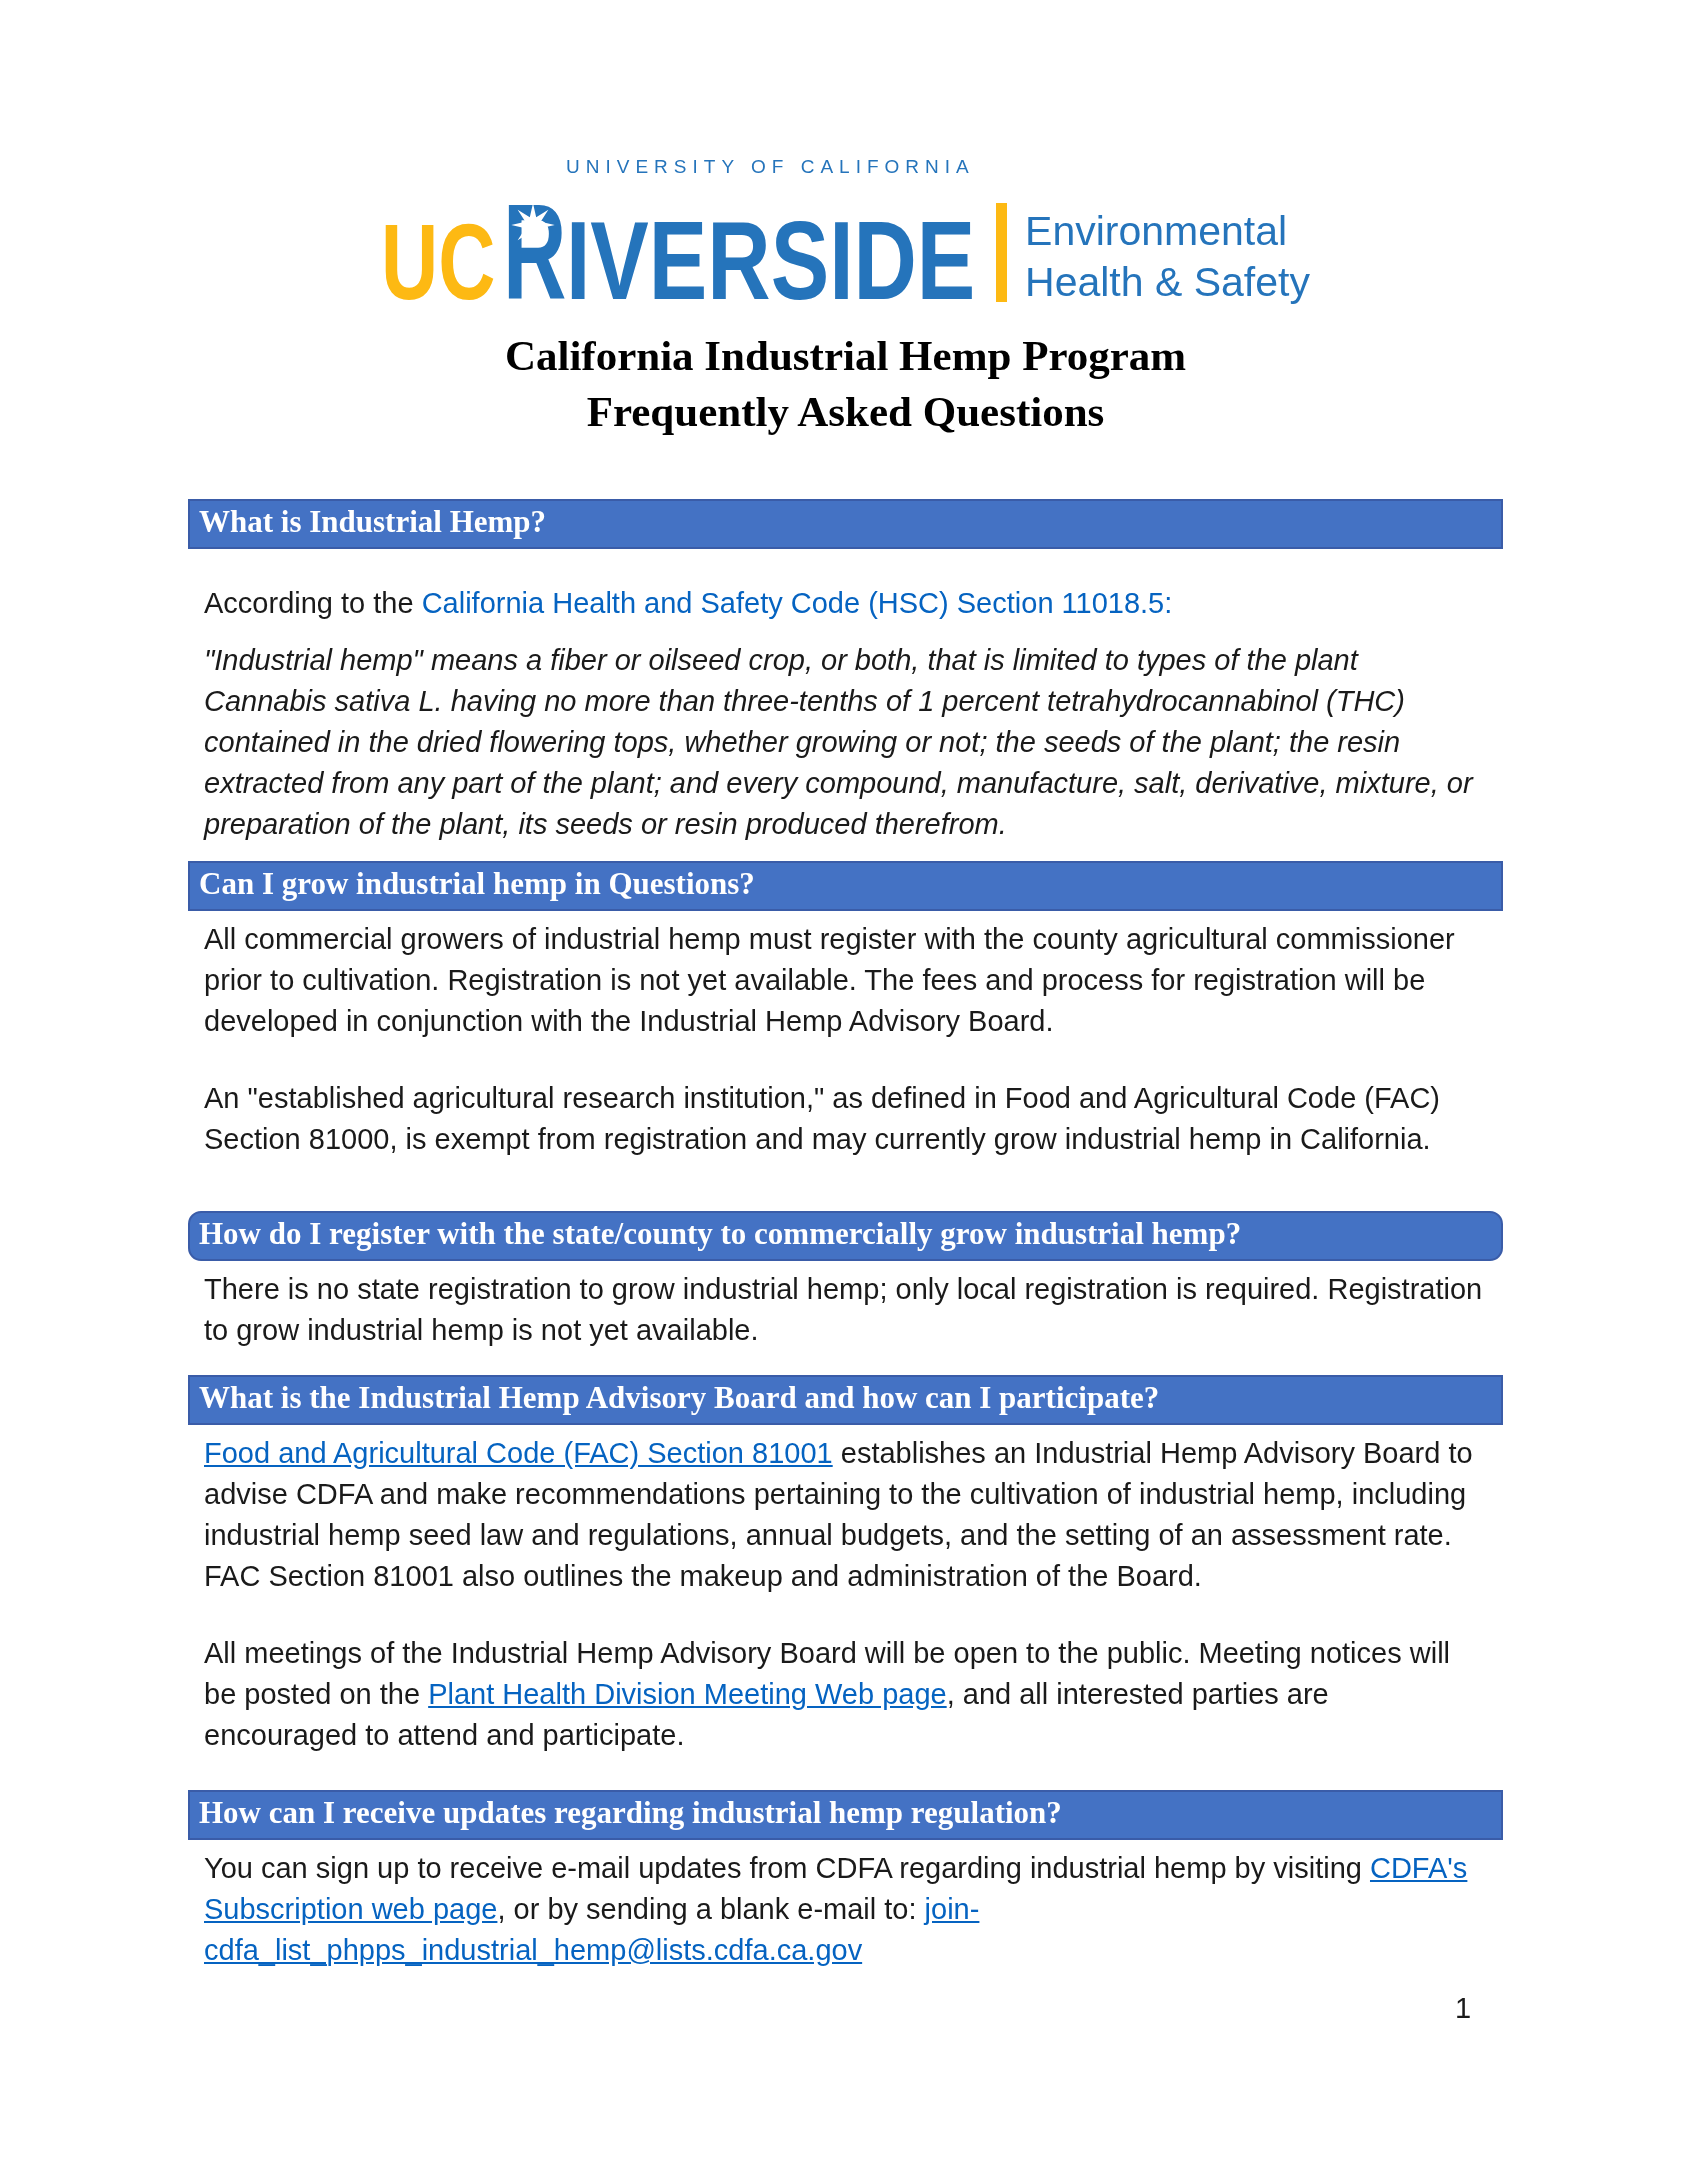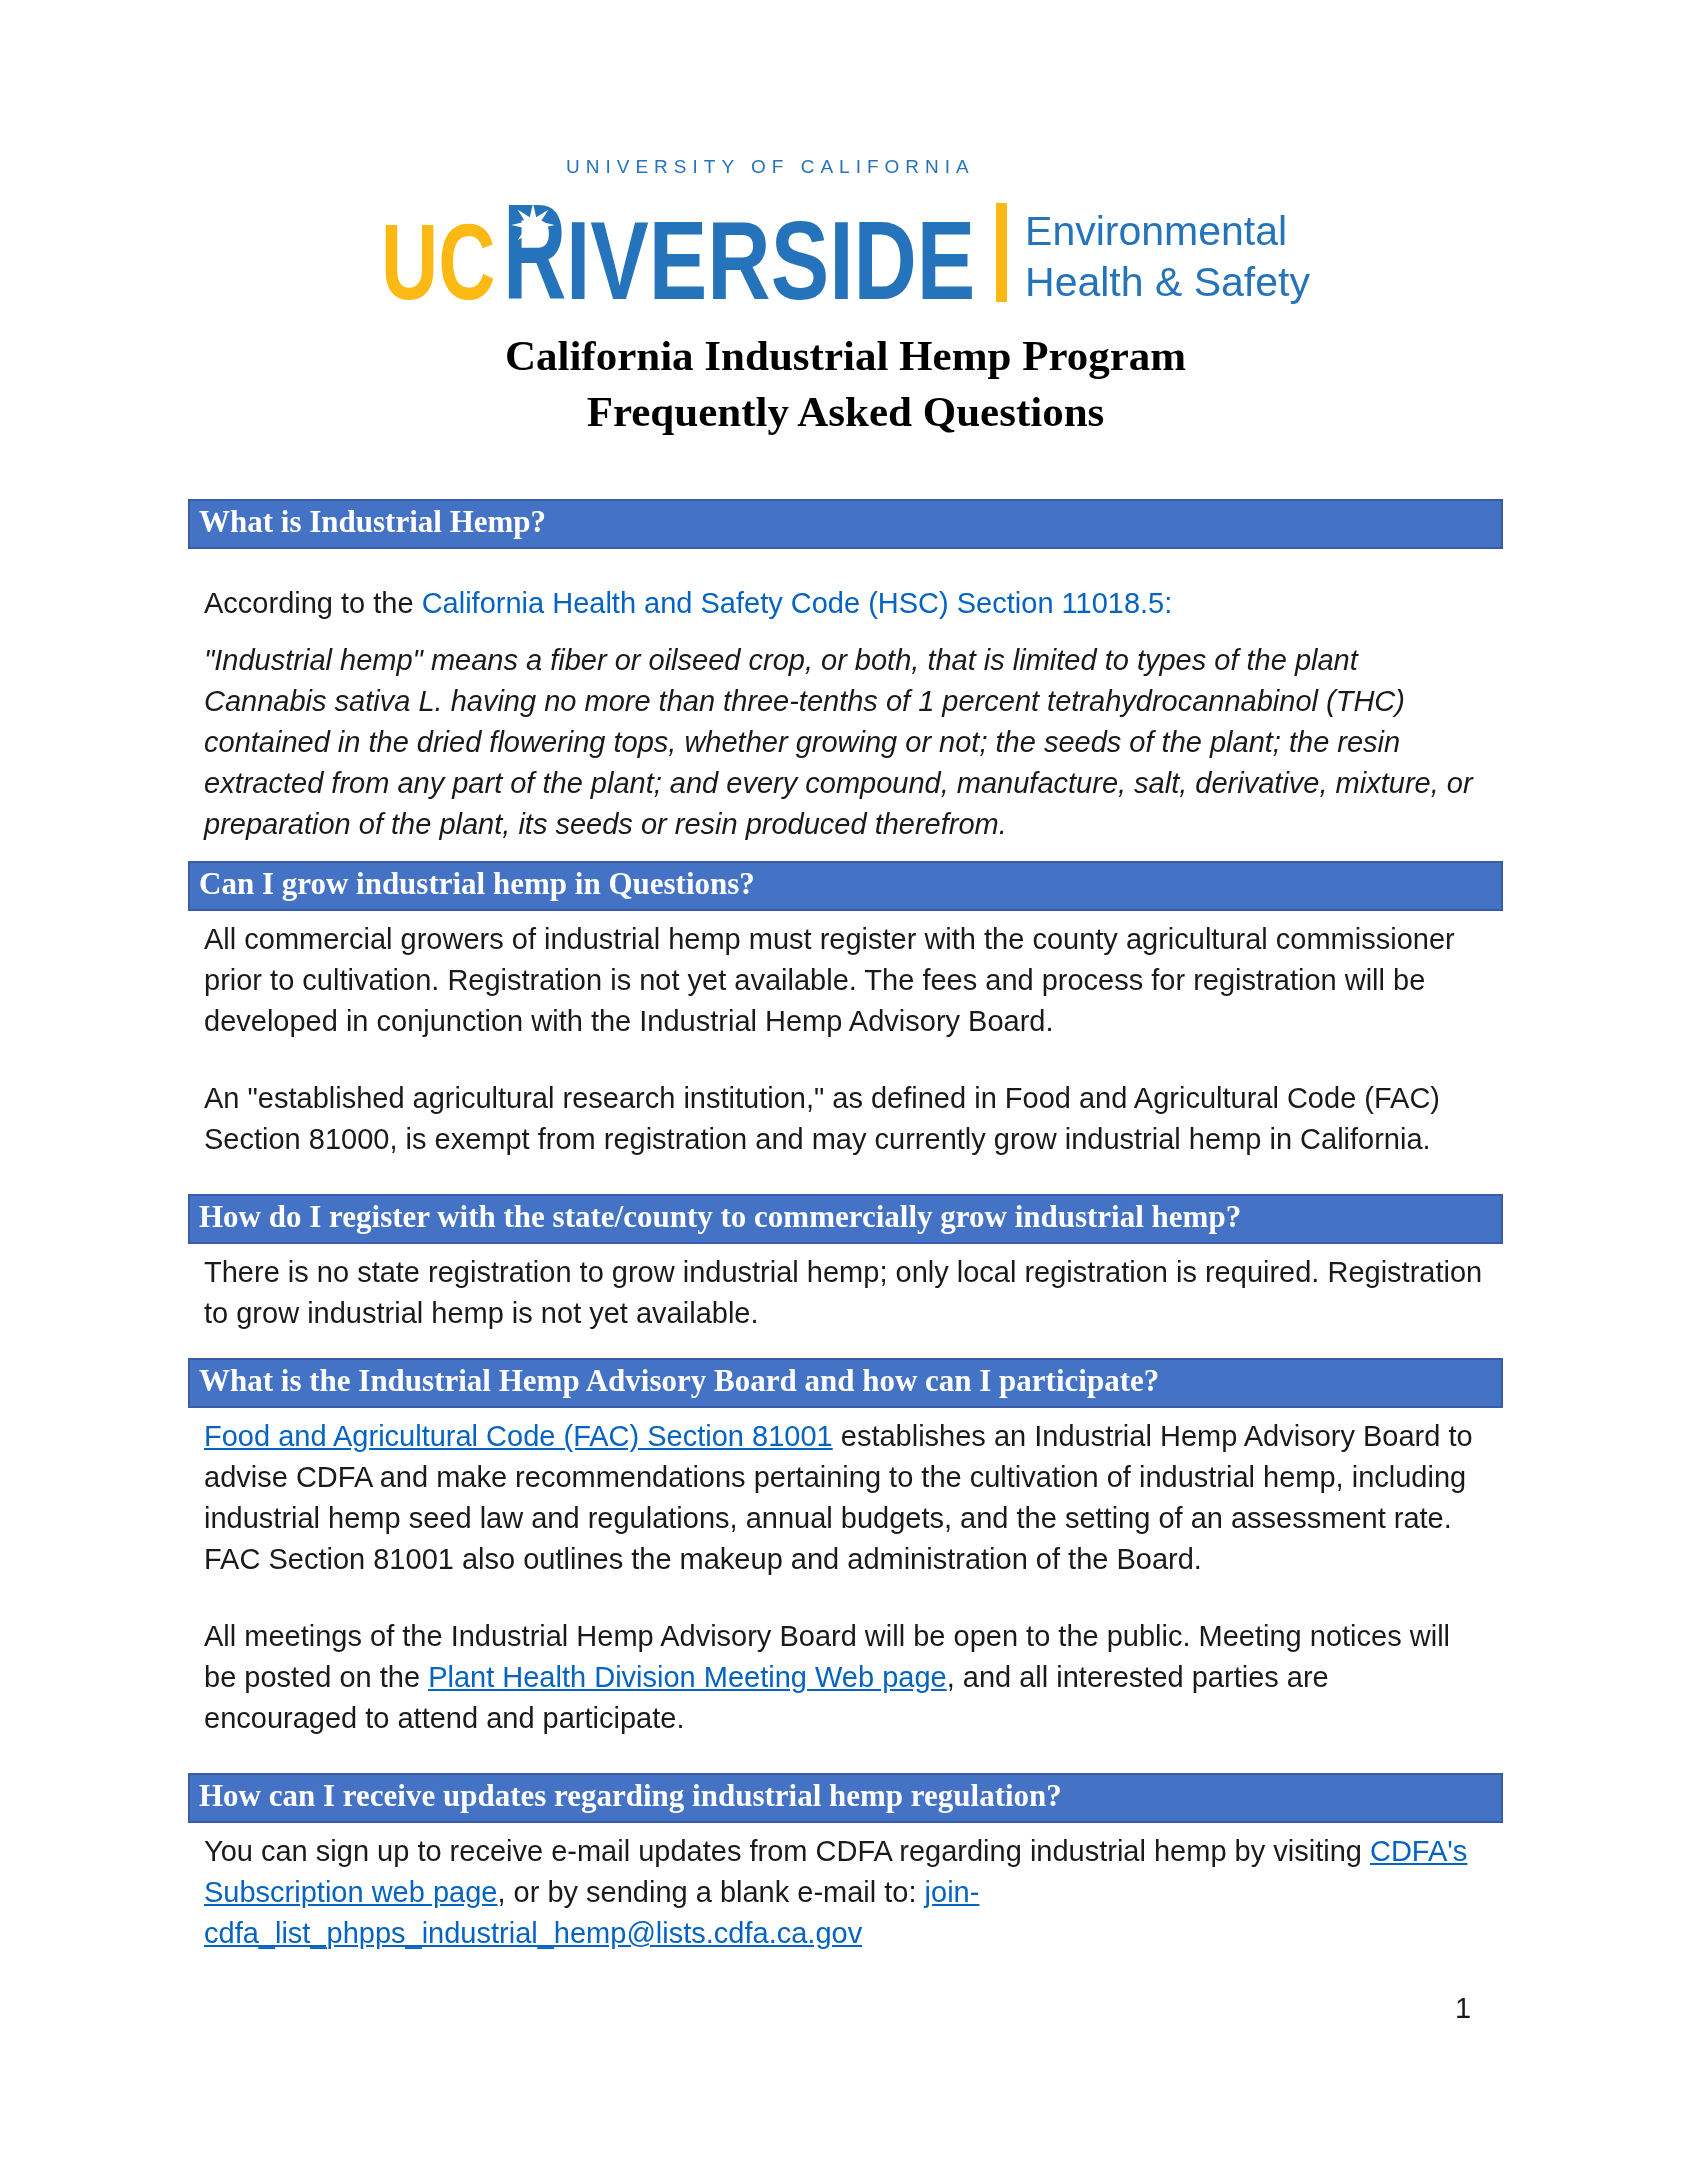--- a/index.html
+++ b/index.html
@@ -130,21 +130,21 @@
     font-family: "Liberation Serif", "DejaVu Serif", serif;
     font-weight: 700;
     font-size: 31px;
     line-height: 36px;
     padding: 3px 12px 7px 9px;
     white-space: nowrap;
     overflow: hidden;
   }
   .band.s1 { margin-top: 59px; }
   .band.s2 { margin-top: 2px; }
-  .band.s3 { margin-top: 34px; }
+  .band.s3 { margin-top: 51px; border-radius: 13px; }
   .band.s4 { margin-top: 24px; }
   .band.s5 { margin-top: 34px; }
 
   
   .p {
     font-size: 29px;
     line-height: 41px;
     color: var(--text, #1a1a1a);
     margin: 16px;
   }

